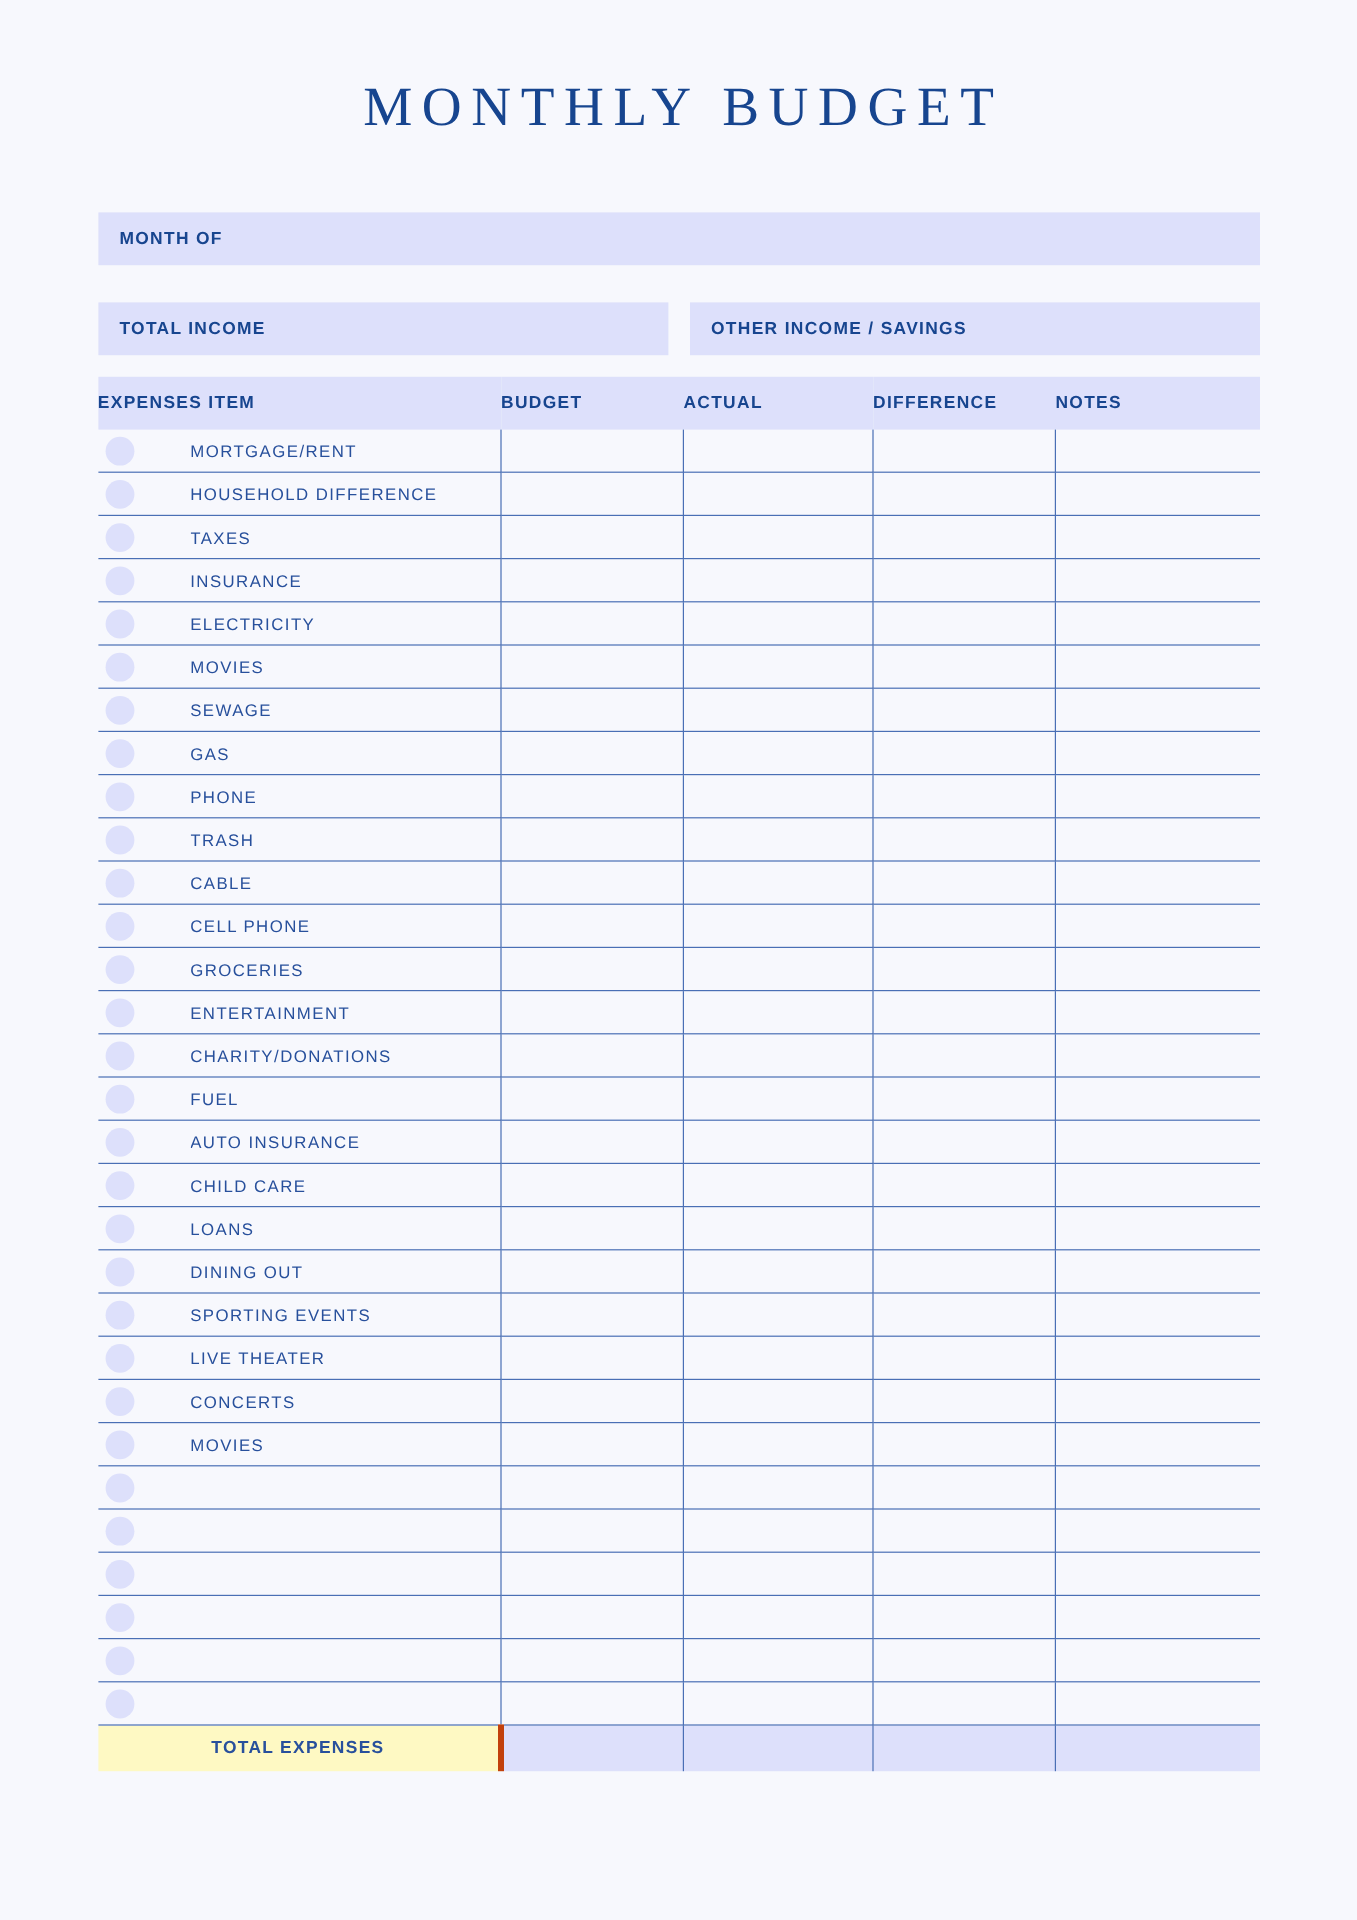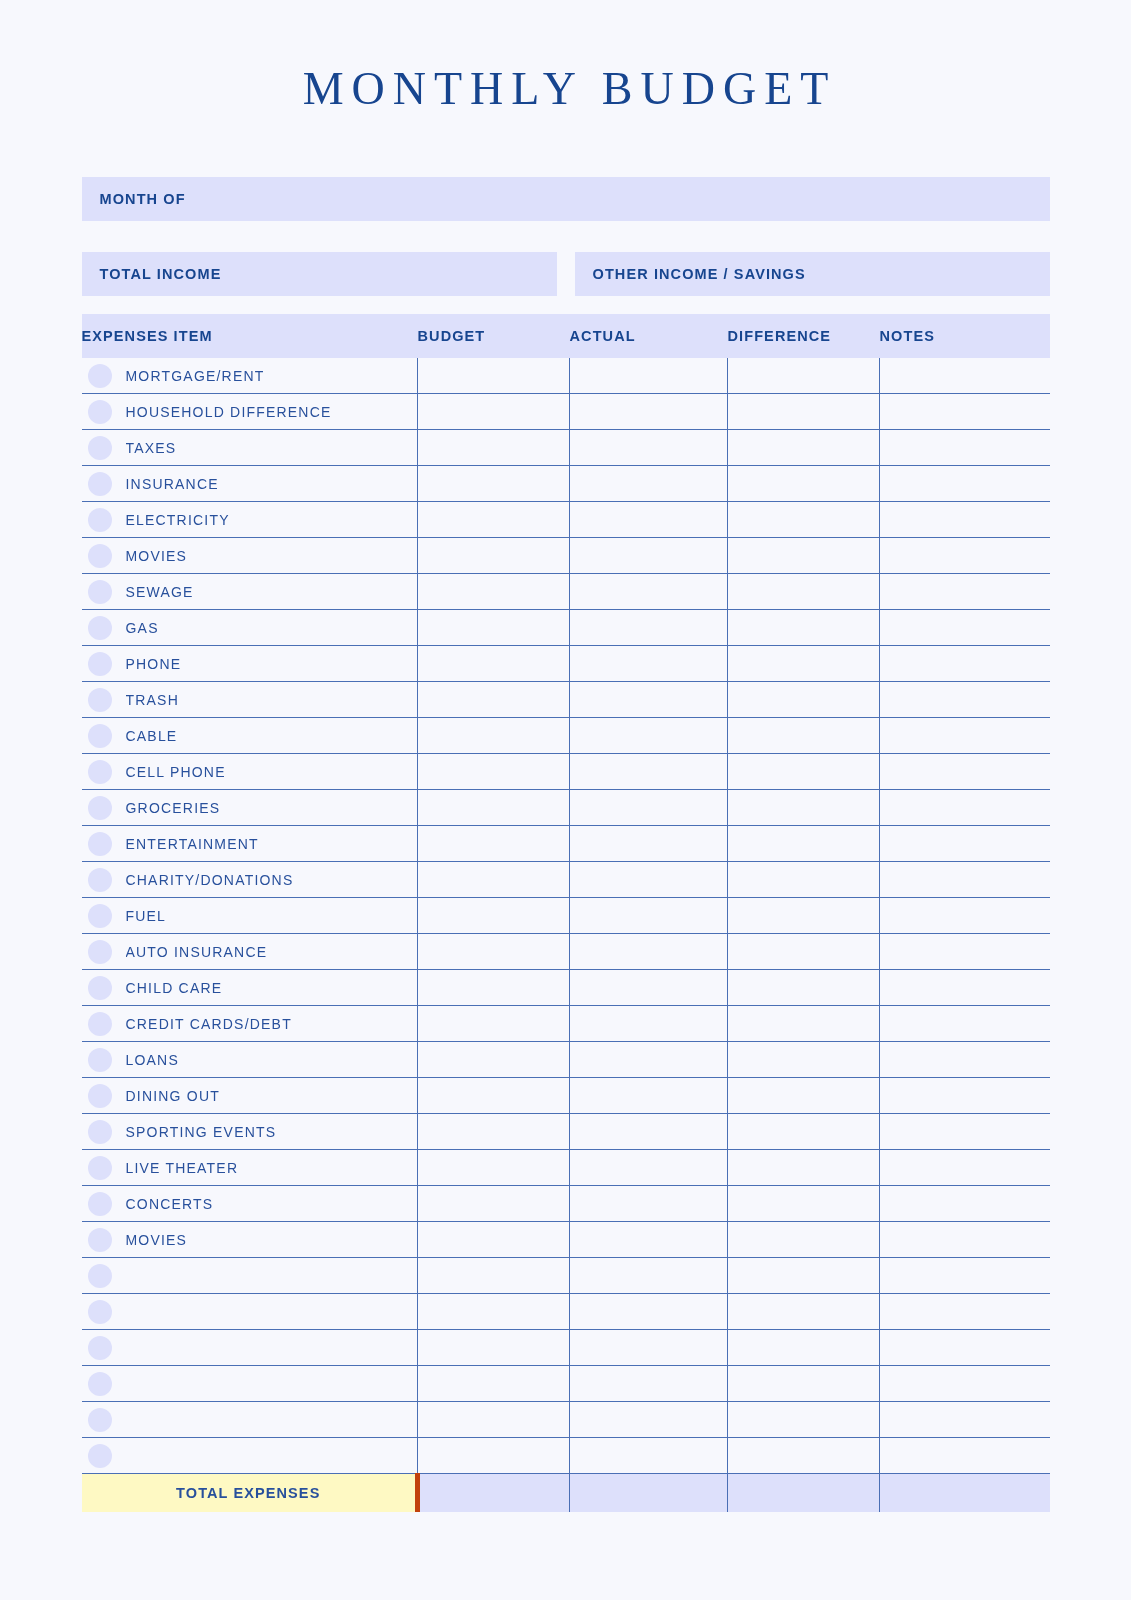--- a/index.html
+++ b/index.html
@@ -99,20 +99,21 @@
   .dot {
     width: 24px;
     height: 24px;
     border-radius: 50%;
     background: #dde0fb;
     flex: 0 0 auto;
   }
   .item-label {
     white-space: nowrap;
     overflow: hidden;
+    margin-left: 33px;
   }
   col.c-item { width: 336px; }
   col.c-budget { width: 152px; }
   col.c-actual { width: 158px; }
   col.c-diff { width: 152px; }
   col.c-notes { width: 170px; }
   tr.total td {
     background: #dde0fb;
     height: 38px;
     border-bottom: none;
@@ -377,32 +378,20 @@
             </td>
             <td></td>
             <td></td>
             <td></td>
             <td class="last"></td>
           </tr>
           <tr>
             <td class="item">
               <div class="item-inner">
                 <span class="dot"></span>
-                <span class="item-label">CREDIT CARDS/DEBT</span>
-              </div>
-            </td>
-            <td></td>
-            <td></td>
-            <td></td>
-            <td class="last"></td>
-          </tr>
-          <tr>
-            <td class="item">
-              <div class="item-inner">
-                <span class="dot"></span>
                 <span class="item-label">LOANS</span>
               </div>
             </td>
             <td></td>
             <td></td>
             <td></td>
             <td class="last"></td>
           </tr>
           <tr>
             <td class="item">

